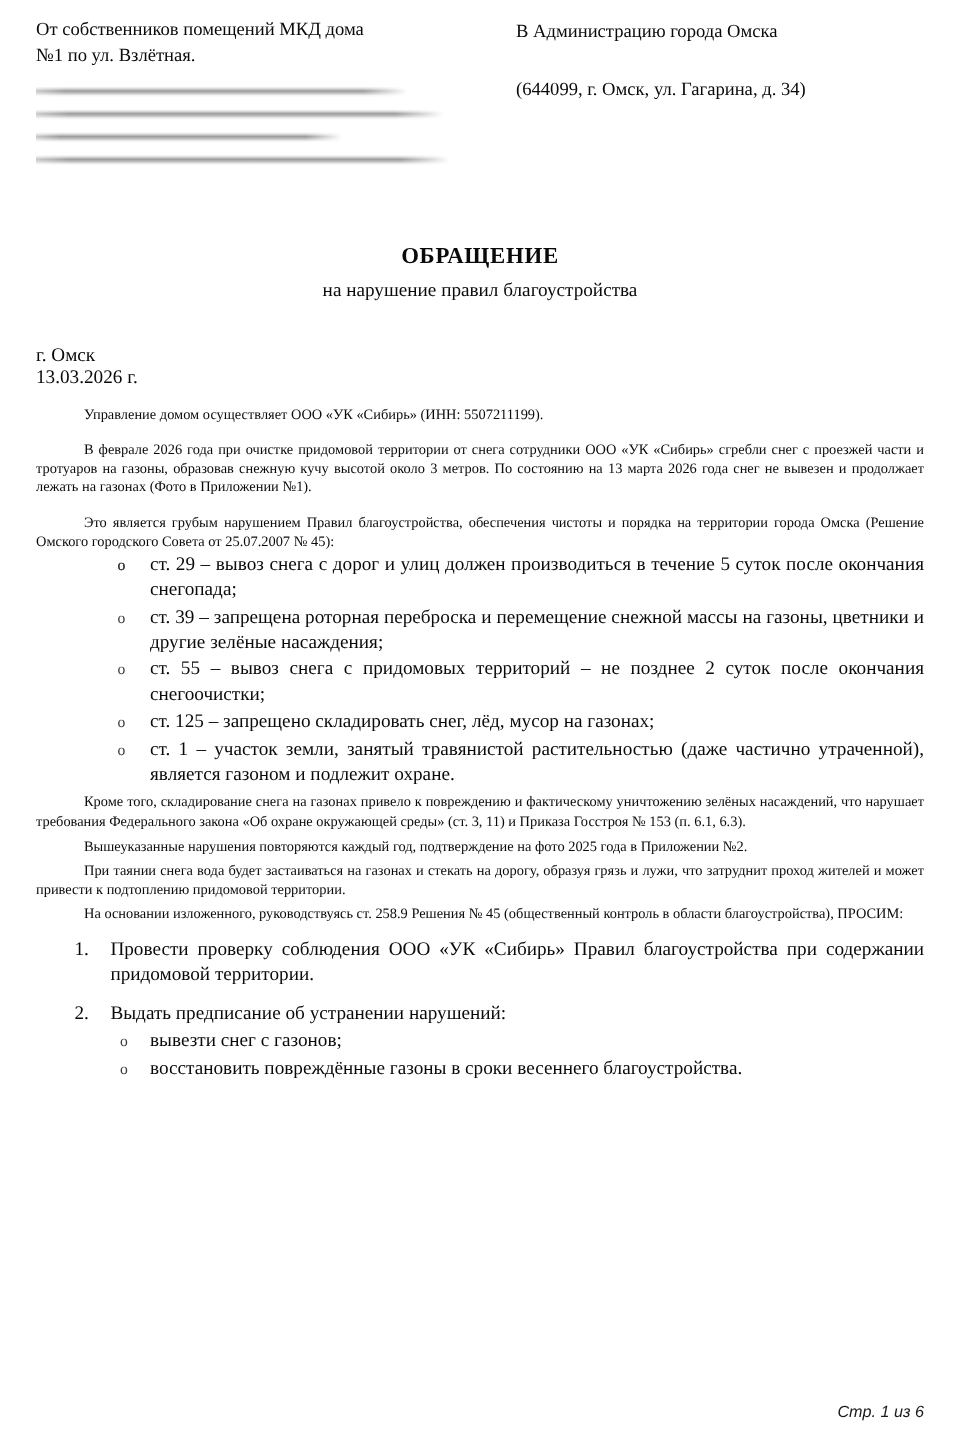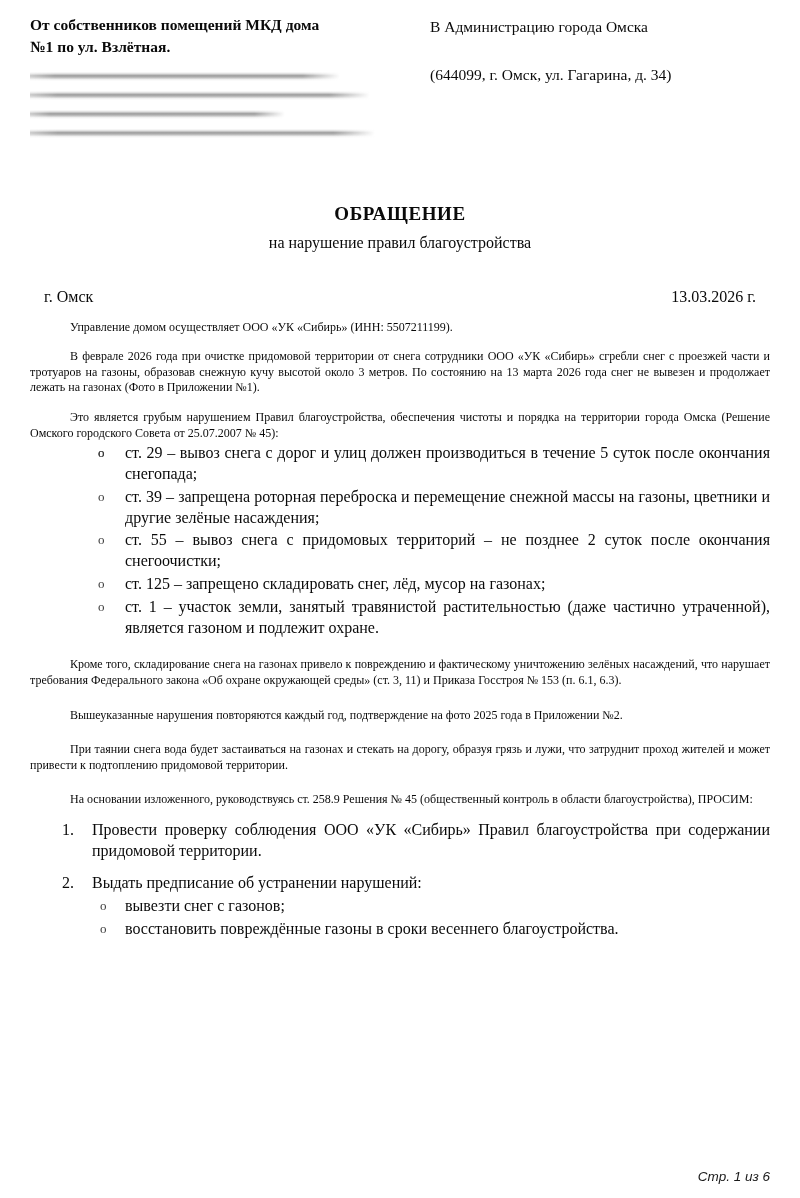--- a/index.html
+++ b/index.html
@@ -32,21 +32,20 @@
     padding: 14px 30px 0 30px;
     box-sizing: border-box;
   }
   .header-left {
     width: 360px;
     font-size: 15.5px;
     line-height: 1.42;
   }
   .header-left .sender-line {
     white-space: nowrap;
-    font-weight: bold;
   }
   .header-right {
     width: 340px;
     text-align: left;
     font-size: 15.5px;
     line-height: 1.42;
     padding-top: 2px;
   }
   .header-right .addr-to {
     white-space: nowrap;
@@ -93,42 +92,43 @@
   }
   .doc-subtitle {
     font-size: 16px;
     line-height: 1.35;
     margin-top: 7px;
   }
 
   
   .city-date {
     display: flex;
-    justify-content: space-between;
-    padding: 0 44px;
+    justify-content: flex-start;
+    padding: 0 30px;
     margin-top: 34px;
     font-size: 16px;
+    flex-direction: column;
   }
 
   
   .body-content {
     padding: 0 30px;
     box-sizing: border-box;
   }
   p.para {
     font-size: 12px;
     line-height: 1.30;
     text-align: justify;
     text-indent: 40px;
     margin: 0;
     margin-top: 14px;
     hyphens: none;
   }
   p.para.tight {
-    margin-top: 19px;
+    margin-top: 5px;
   }
 
   
   ul.circle-list {
     list-style: none;
     margin: 2px 0 0 0;
     padding: 0;
   }
   ul.circle-list > li {
     position: relative;

